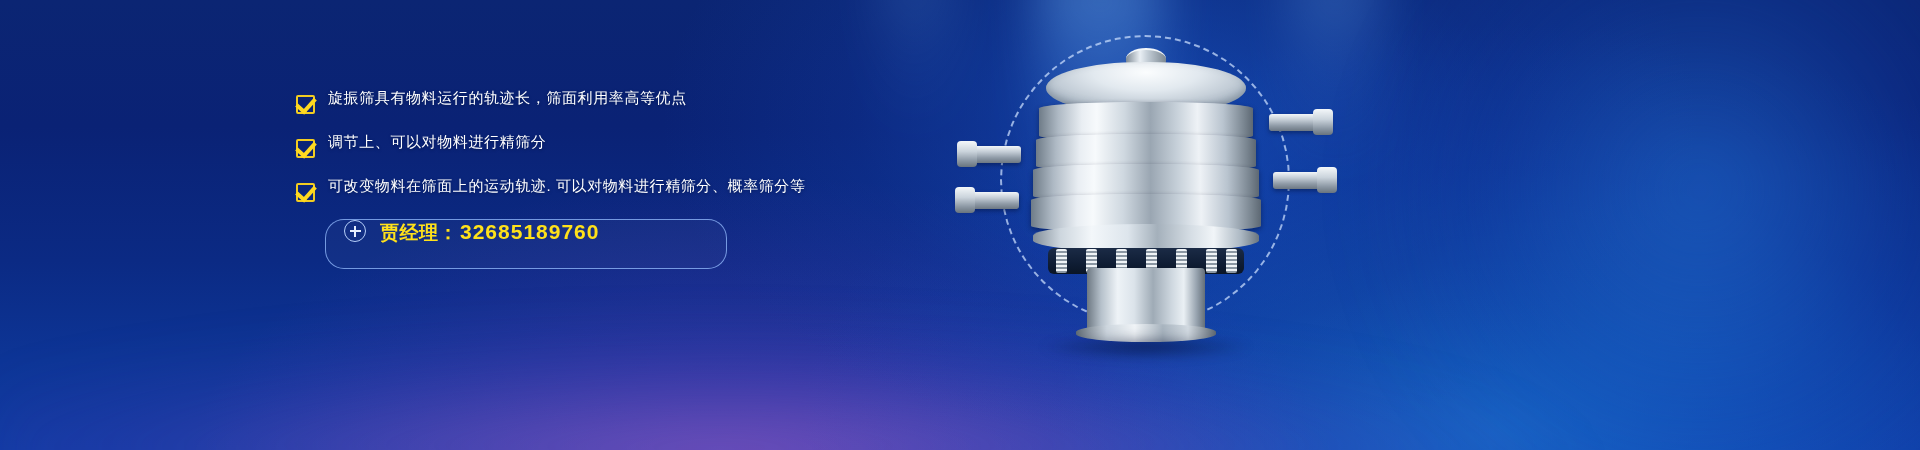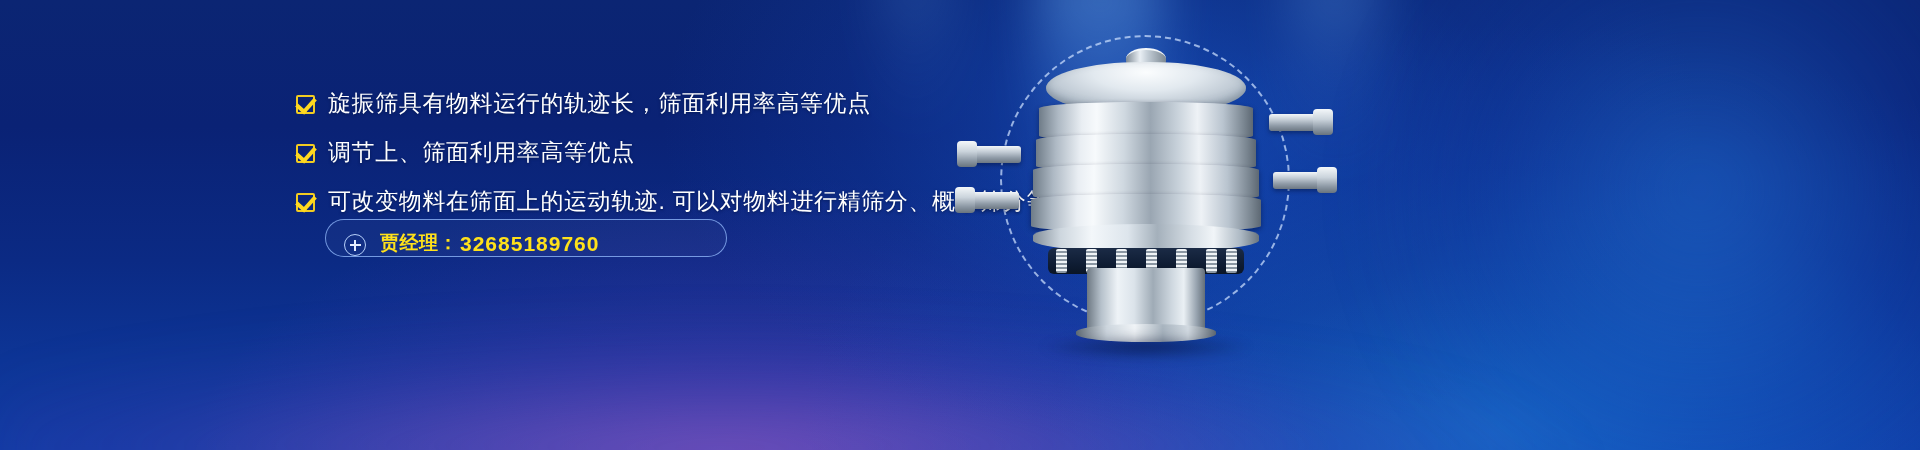--- a/index.html
+++ b/index.html
@@ -85,29 +85,29 @@
   .bullet{display:flex;align-items:flex-start;margin-bottom:18px;}
   .check{
     flex:0 0 auto;width:19px;height:19px;margin-top:7px;margin-right:13px;
     border:2px solid #f2cc21;border-radius:2px;position:relative;
   }
   .check::after{
     content:"";position:absolute;left:2px;top:-3px;width:8px;height:15px;
     border:solid #ffd920;border-width:0 4px 4px 0;transform:rotate(42deg);
   }
   .bullet-text{
-    color:#ffffff;font-size:23px;line-height:1.35;letter-spacing:.6px;
+    color:#ffffff;font-size:15px;line-height:1.35;letter-spacing:.6px;
     text-shadow:0 1px 3px rgba(0,20,70,.75);white-space:nowrap;
   }
 
   
   .contact{
-    position:absolute;left:325px;top:219px;width:402px;height:38px;
+    position:absolute;left:325px;top:219px;width:402px;height:50px;
     border:1px solid rgba(150,190,255,.75);border-radius:19px;
-    display:flex;align-items:flex-end;padding-left:18px;
+    display:flex;align-items:flex-start;padding-left:18px;
     background:rgba(255,255,255,.03);
   }
   .plus-icon{
     flex:0 0 auto;width:22px;height:22px;border-radius:50%;
     border:1.5px solid rgba(190,215,255,.95);position:relative;margin-right:14px;
   }
   .plus-icon::before,.plus-icon::after{
     content:"";position:absolute;background:#e6eeff;
   }
   .plus-icon::before{left:4.5px;top:9.2px;width:11px;height:2px;}
@@ -227,21 +227,21 @@
 
   <div class="content">
 
     <div class="bullet">
       <span class="check"></span>
       <span class="bullet-text">旋振筛具有物料运行的轨迹长，筛面利用率高等优点</span>
     </div>
 
     <div class="bullet">
       <span class="check"></span>
-      <span class="bullet-text">调节上、筛面利用率高等优点</span>
+      <span class="bullet-text">调节上、可以对物料进行精筛分</span>
     </div>
 
     <div class="bullet">
       <span class="check"></span>
       <span class="bullet-text">可改变物料在筛面上的运动轨迹. 可以对物料进行精筛分、概率筛分等</span>
     </div>
 
   </div>
 
   <div class="contact">

